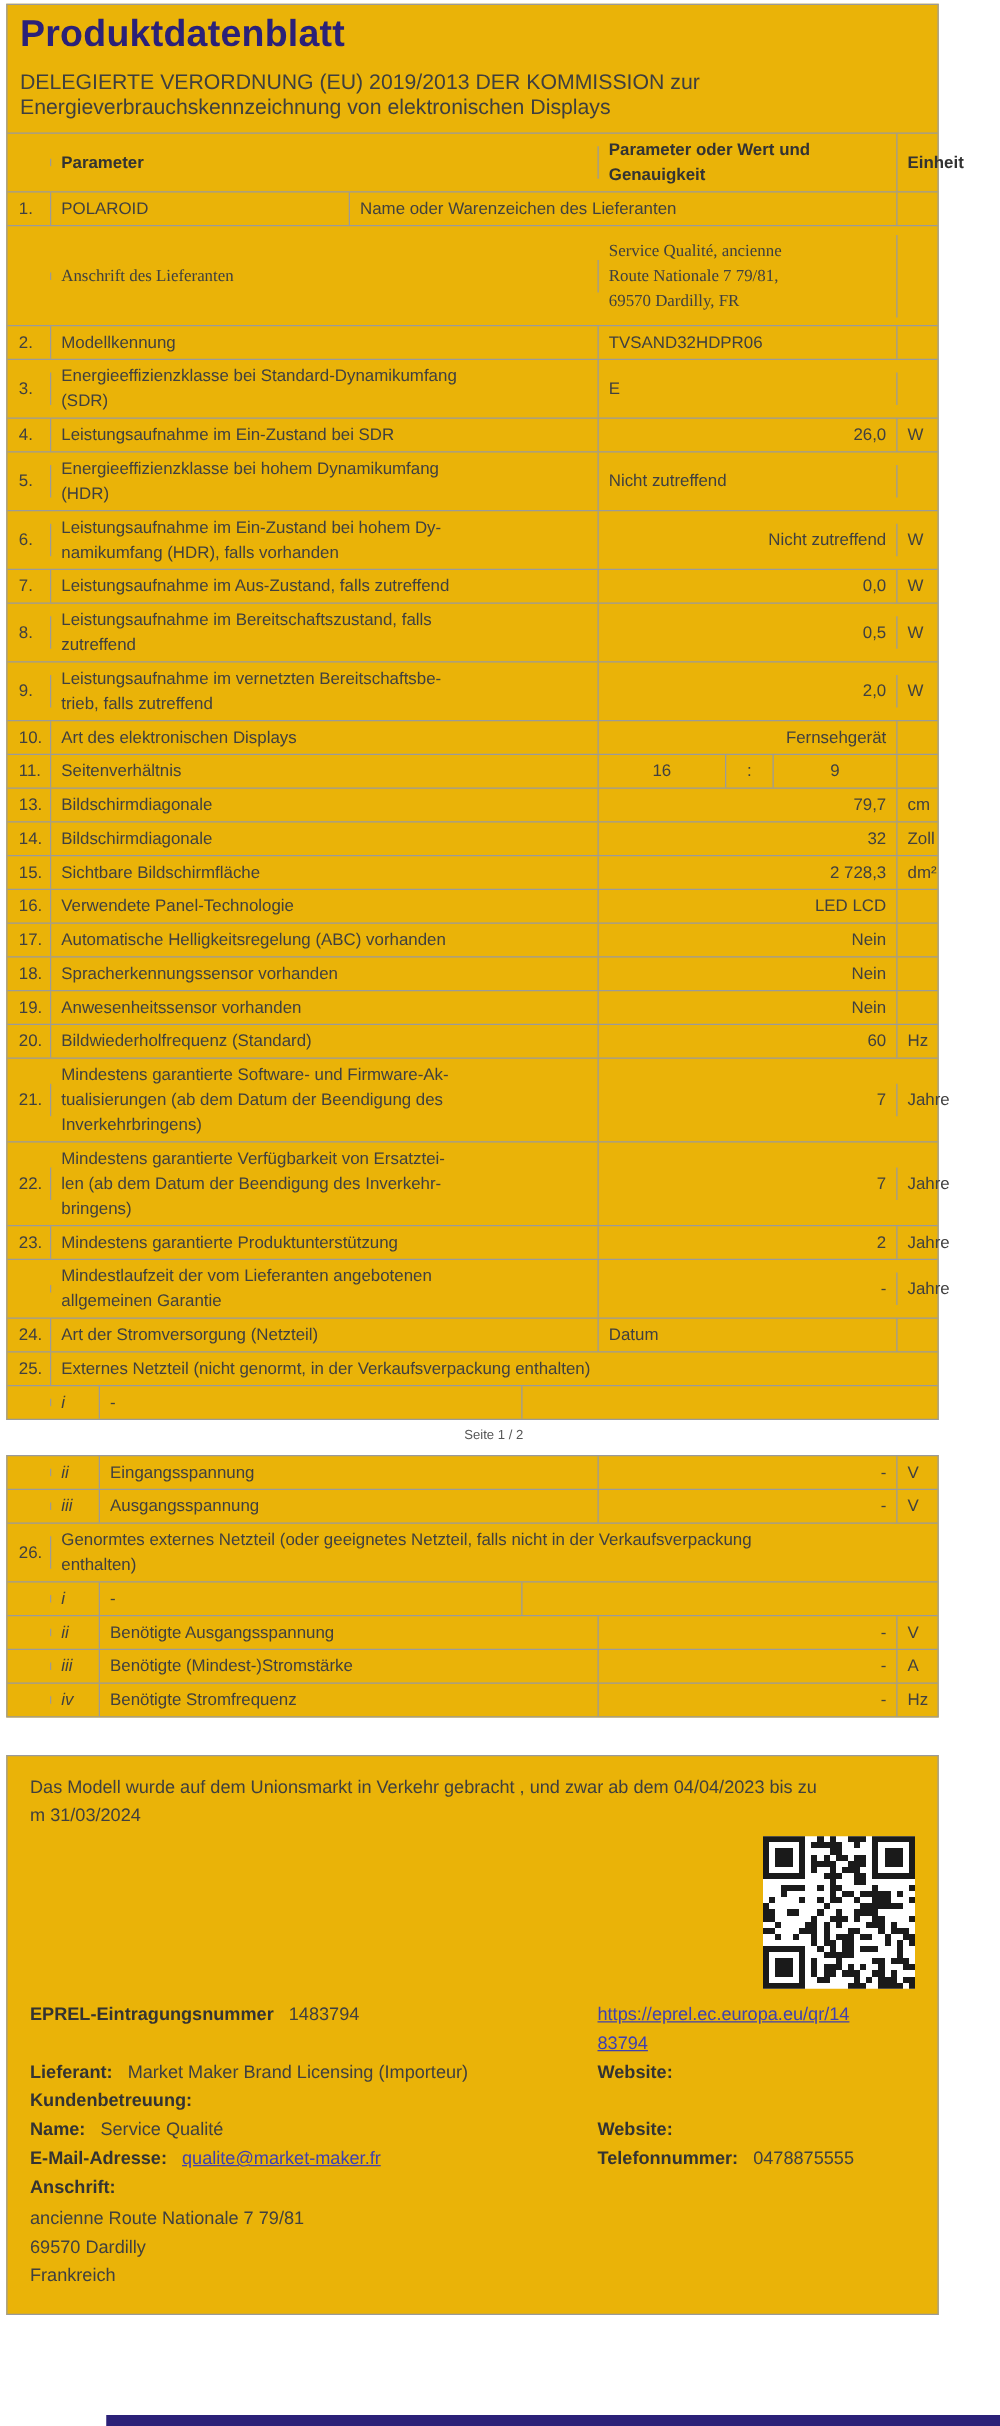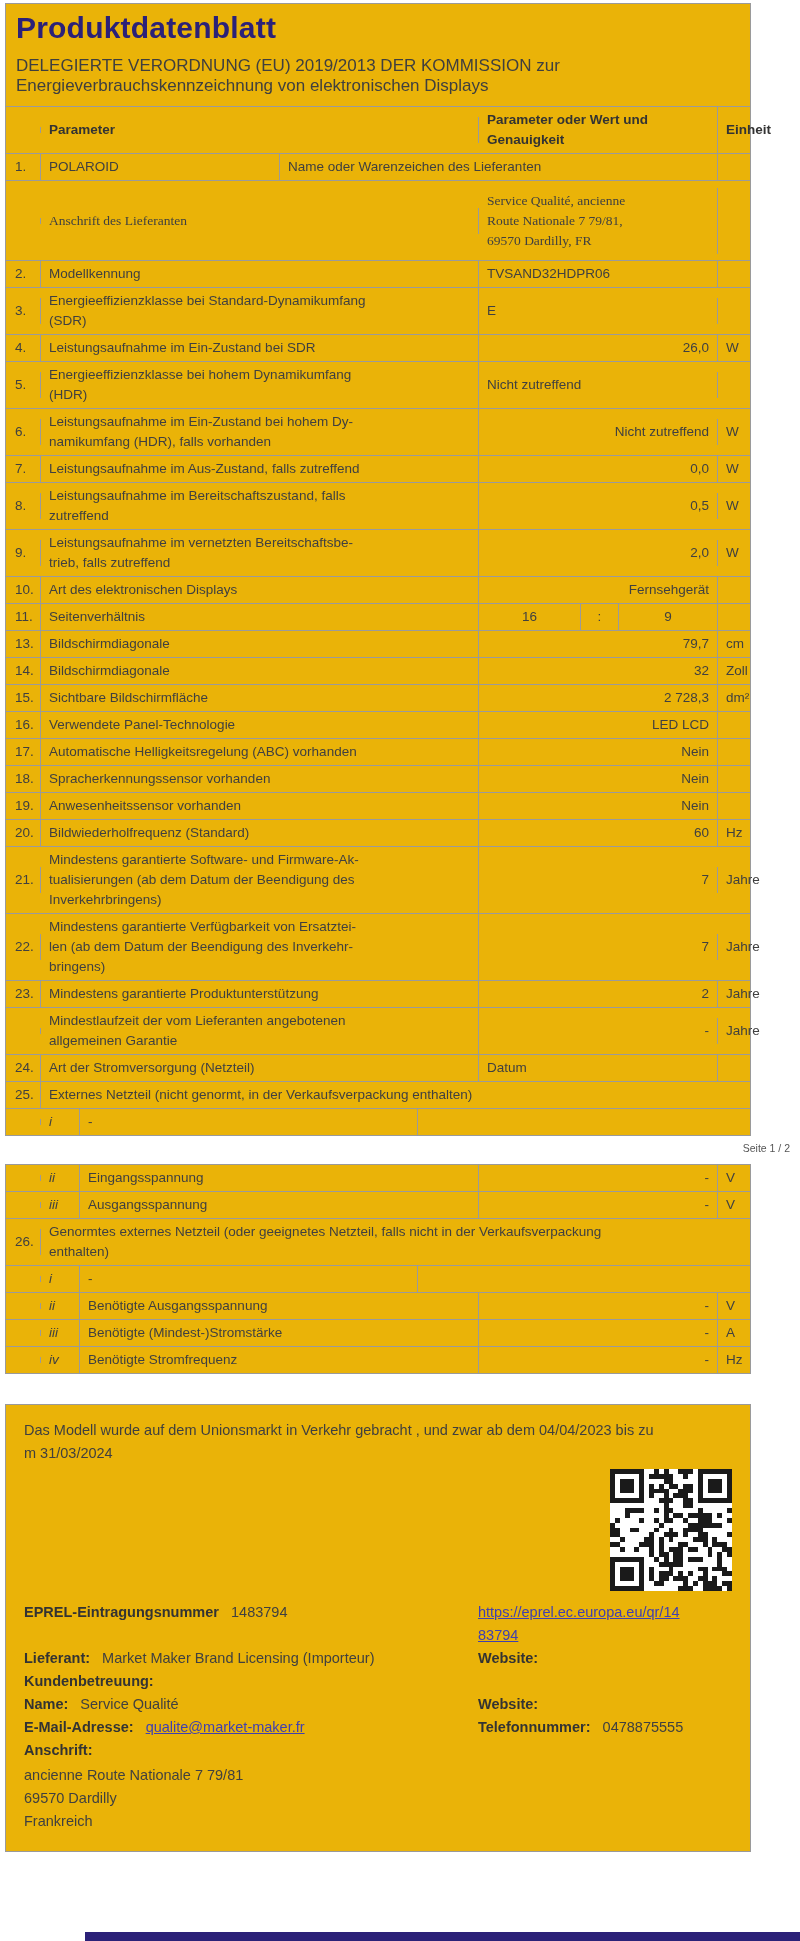--- a/index.html
+++ b/index.html
@@ -29,21 +29,21 @@
   .c-sub   { width: 39px; flex: 0 0 39px; font-style: italic; }
   .c-sublabel { flex: 1 1 auto; }
   .c-span  { flex: 1 1 auto; }
   .c-v1 { width: 102px; flex: 0 0 102px; text-align: center; }
   .c-sep { width: 38px; flex: 0 0 38px; text-align: center; }
   .c-v2 { width: 99px; flex: 0 0 99px; text-align: center; }
   .al-right { text-align: right; }
   .hdr .td { font-weight: 700; color: #333; }
   .hdr { min-height: 46px; }
 
-  .page-indicator { text-align: right; padding: 2px 10px 0 0; font-size: 10.5px; color: #555; height: 20px; }
+  .page-indicator { text-align: center; padding: 2px 10px 0 0; font-size: 10.5px; color: #555; height: 20px; }
 
   #box2 { margin-top: 8px; }
   #box2 .tr:first-child { border-top: none; }
 
   #box3 { margin-top: 30px; padding: 14px 16px 12px 18px; min-height: 448px; }
   #box3 { font-size: 14.5px; line-height: 23px; }
   .note { white-space: pre-line; color: #3f3f3f; }
   .qr-row { display: flex; justify-content: flex-end; margin: 4px 2px 10px 0; }
   .frow { display: flex; }
   .fleft { width: 454px; flex: 0 0 454px; }

